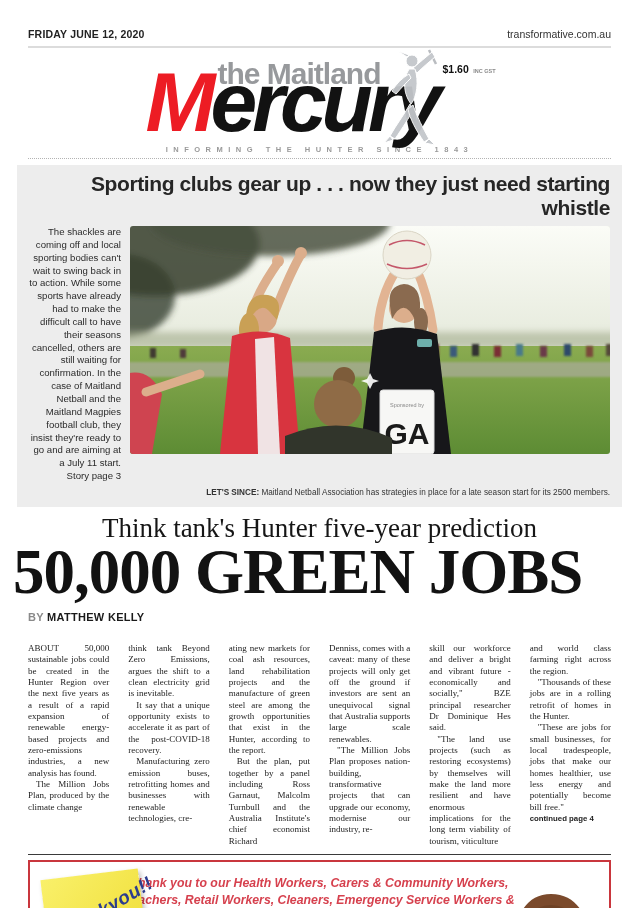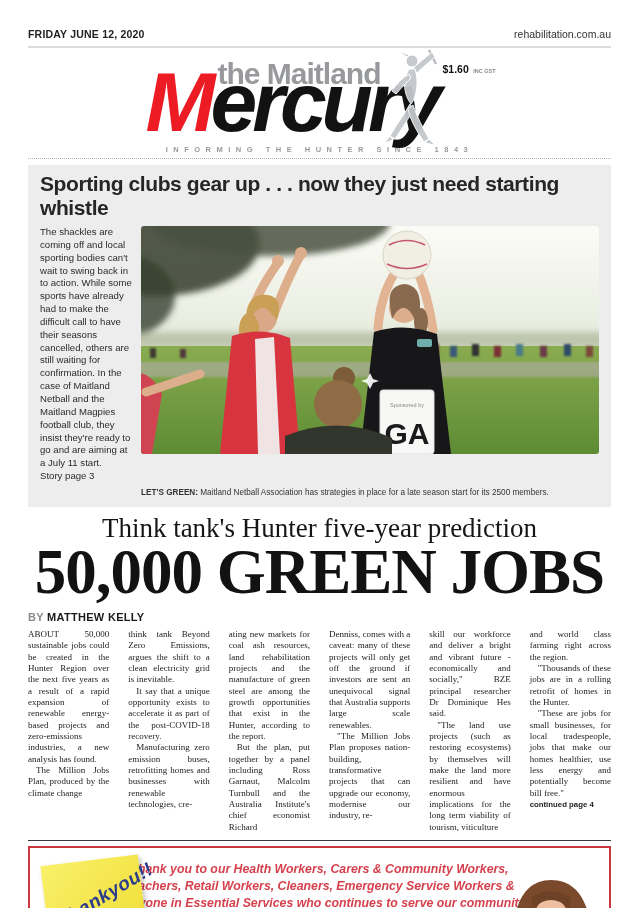--- a/index.html
+++ b/index.html
@@ -33,21 +33,21 @@
   .mast-price .amount { font-size:10.5px; font-weight:bold; color:#111; }
   .mast-price .gst { font-size:5.5px; font-weight:bold; color:#8a8a8a; }
   .mast-tagline {
     position:absolute; left:0; right:0; bottom:0; text-align:center;
     font-size:7.5px; letter-spacing:5.5px; color:#9a9a9a; font-weight:bold;
     white-space:nowrap;
   }
   .dotted-rule { margin:4px 15px 0; border-bottom:1px dotted #b3b3b3; }
   
   .teaser {
-    margin:6px 15px 0; background:#ededed; padding:7px 12px 8px;
+    margin:6px 4px 0; background:#ededed; padding:7px 12px 8px;text-align:right;
   }
   .teaser-headline {
     font-size:21px; font-weight:bold; letter-spacing:-.4px; color:#262626;
     margin-bottom:6px;
   }
   .teaser-row { display:flex; gap:9px; }
   .teaser-text {
     width:92px; flex:0 0 92px; font-size:9.6px; line-height:1.34; color:#2b2b2b;
   }
   .teaser-text .story-ref { display:block; }
@@ -59,28 +59,28 @@
   .teaser-caption {
     margin:5px 0 0 101px; font-size:8.2px; color:#333; line-height:1.3;
   }
   .teaser-caption .lead { font-weight:bold; }
   
   .kicker {
     margin-top:7px; text-align:center; font-family:"Liberation Serif", serif;
     font-size:27px; color:#161616; line-height:1.05;
   }
   .big-headline {
-    text-align:center; font-family:"Liberation Serif", serif; font-weight:bold;
+    text-align:left; font-family:"Liberation Serif", serif; font-weight:bold;
     font-size:63px; letter-spacing:-1px; line-height:.97; color:#121212;
   }
   .byline { margin:8px 15px 3px; font-size:11px; letter-spacing:.3px; }
   .byline .by { color:#8a8a8a; font-weight:bold; }
   .byline .name { color:#1a1a1a; font-weight:bold; }
   .columns {
-    display:flex; gap:19px; margin:6px 15px 0; text-align:justify;
+    display:flex; gap:19px; margin:20px 15px 0; text-align:justify;
     font-family:"Liberation Serif", serif; font-size:9px; line-height:1.26; color:#1c1c1c;
   }
   .columns .col { flex:1 1 0; min-width:0; }
   .columns p.indent { text-indent:8px; }
   .continued { font-family:"Liberation Sans", sans-serif; font-size:7.8px; font-weight:bold; margin-top:1px; }
   .end-rule { margin:7px 15px 0; border-top:1px solid #3a3a3a; }
   
   .advert {
     position:relative; margin:5px 15px 0; height:188px;
     border:2px solid #c9363d; background:#fff; overflow:hidden;
@@ -111,21 +111,21 @@
   .ad-photo { position:absolute; right:4px; bottom:0; width:108px; height:158px; }
   .ad-photo svg { display:block; width:100%; height:100%; }
 </style>
 </head>
 <body>
 
 <div class="page">
 
   <div class="topbar">
     <span class="date">FRIDAY JUNE 12, 2020</span>
-    <span class="site">rehabilitation.com.au</span>
+    <span class="site">transformative.com.au</span>
   </div>
 
   <div class="masthead">
     <div class="mast-pre">the Maitland</div>
     <div class="mast-title"><span class="m-init" style="color: rgb(237, 28, 36);">M</span><span class="m-rest">ercury</span></div>
     <svg class="mercury-figure" viewBox="0 0 60 100">
       <g fill="#c4c7cb" stroke="#ffffff" stroke-width="1">
         <line x1="50" y1="2" x2="57" y2="16" stroke="#b7babe" stroke-width="2.5"></line>
         <path d="M34,20 C40,15 47,9 53,4 L56,9 C50,14 43,20 38,25 Z"></path>
         <circle cx="33" cy="13" r="6"></circle>
@@ -230,21 +230,21 @@
 
           <g>
             <circle cx="224" cy="152" r="11" fill="#7d5c3a"></circle>
             <circle cx="218" cy="178" r="24" fill="#8f6b46"></circle>
             <path d="M165,210 Q218,188 272,212 L272,228 L165,228 Z" fill="#31352b"></path>
           </g>
         </svg>
       </div>
     </div>
     <div class="teaser-caption">
-      <span class="lead">LET'S GREEN:</span><span> Maitland Netball Association has strategies in place for a late season start for its 2500 members.</span>
+      <span class="lead">LET'S SINCE:</span><span> Maitland Netball Association has strategies in place for a late season start for its 2500 members.</span>
     </div>
   </div>
 
   <div class="kicker">Think tank's Hunter five-year prediction</div>
   <div class="big-headline">50,000 GREEN JOBS</div>
 
   <div class="byline">
     <span class="by">BY </span><span class="name">MATTHEW KELLY</span>
   </div>
 

